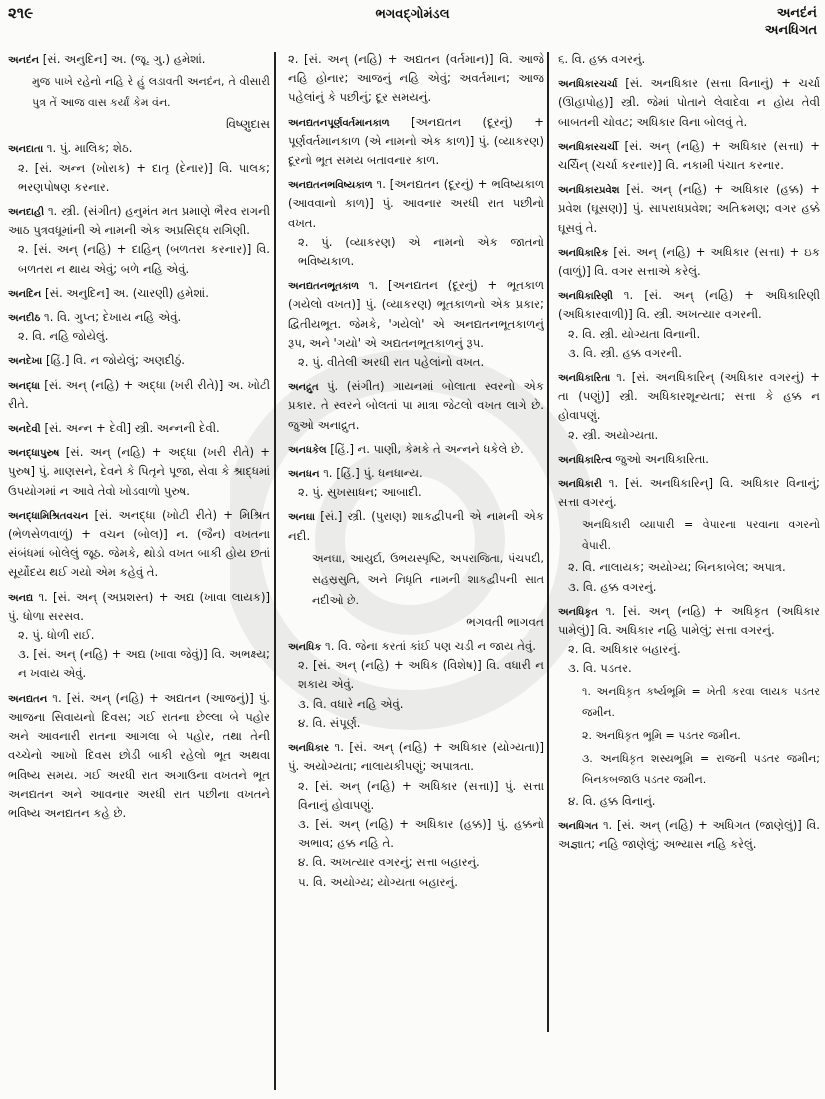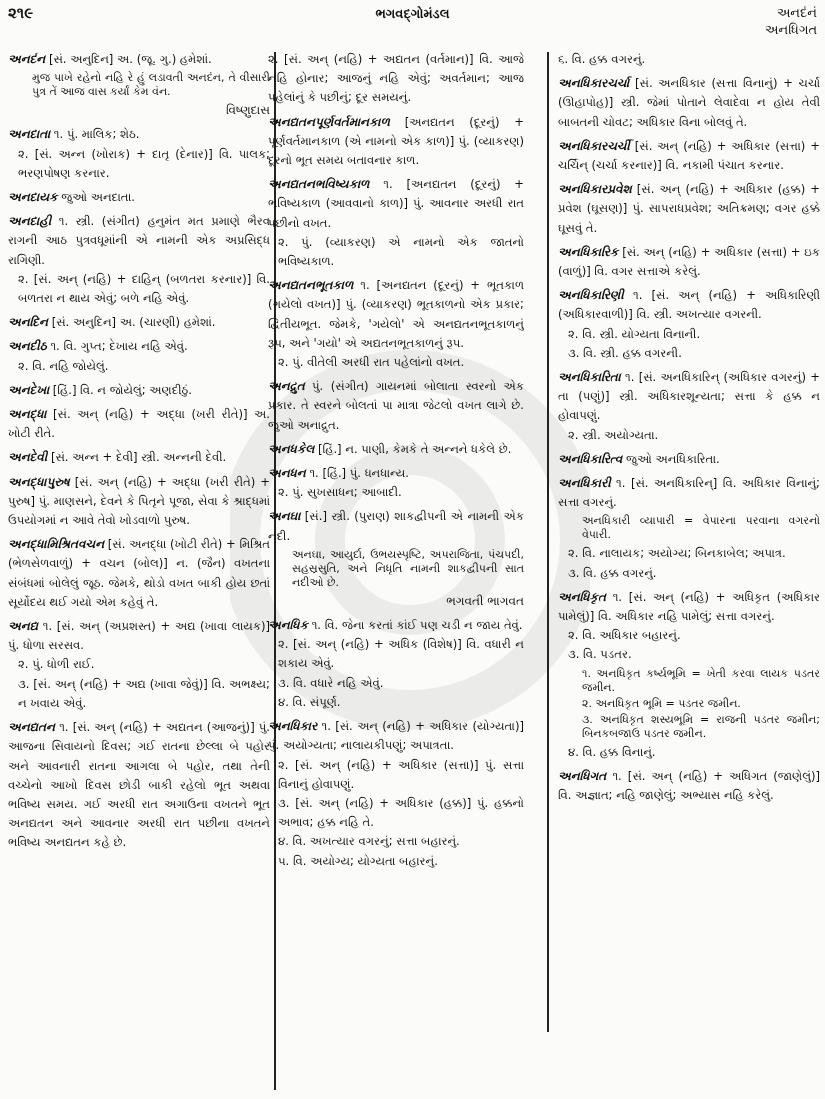--- a/index.html
+++ b/index.html
@@ -11,36 +11,36 @@
   }
   .watermark {
     position: absolute; left: 230px; top: 330px; width: 360px; height: 420px;
     pointer-events: none; opacity: 0.09;
   }
   .header {
     position: absolute; left: 0; top: 0; width: 825px; height: 46px;
   }
   .page-no { position: absolute; left: 8px; top: 4px; font-weight: bold; font-size: 15px; text-align: center; }
   .book-title { position: absolute; left: 0; right: 0; top: 6px; text-align: center; font-size: 13px; font-weight: bold; }
-  .guide { position: absolute; right: 8px; top: 4px; text-align: right; font-size: 13px; font-weight: normal; line-height: 17px; }
+  .guide { position: absolute; right: 8px; top: 4px; text-align: right; font-size: 13px; font-weight: bold; line-height: 17px; }
   .col {
     position: absolute; top: 50px; height: 1045px; overflow: hidden;
     font-size: 11.6px; line-height: 19.2px;
   }
   .c1 { left: 8px; width: 262px; }
-  .c2 { left: 268px; width: 256px; }
+  .c2 { left: 288px; width: 256px; }
   .c3 { left: 558px; width: 262px; }
   .divider { position: absolute; top: 52px; width: 2px; background: #222; }
   .d1 { left: 274px; height: 1038px; }
   .d2 { left: 547px; height: 980px; }
   .entry { margin: 0 0 5px 0; text-align: justify; }
-  .hw { font-weight: bold; font-size: 12px; font-style: italic; }
+  .hw { font-weight: bold; font-size: 10px; }
   .body { }
   .sense { display: block; padding-left: 10px; }
-  .quote { display: block; padding-left: 24px; font-size: 11px; line-height: 14px; margin: 2px 0; }
+  .quote { display: block; padding-left: 24px; font-size: 11px; line-height: 21px; margin: 2px 0; }
   .attrib { display: block; text-align: right; font-size: 12px; }
 </style>
 </head>
 <body>
 
 <svg class="watermark" viewBox="0 0 360 420">
   <circle cx="180" cy="210" r="170" fill="none" stroke="#555" stroke-width="40"></circle>
   <circle cx="180" cy="210" r="80" fill="none" stroke="#555" stroke-width="30"></circle>
 </svg>
 
@@ -52,21 +52,20 @@
     <div>અનધિગત</div>
   </div>
 </div>
 
 <div class="divider d1"></div>
 <div class="divider d2"></div>
 
 <div class="col c1">
     <div class="entry"><span class="hw">અનદંન</span> <span class="body">[સં. અનુદિન] અ. (જૂ. ગુ.) હમેશાં.</span><span class="quote">મુજ પાખે રહેનો નહિ રે હું લડાવતી અનદંન, તે વીસારી પુત્ર તેં આજ વાસ કર્યાં કેમ વંન.</span><span class="attrib">વિષ્ણુદાસ</span></div>
     <div class="entry"><span class="hw">અનદાતા</span> <span class="body">૧. પું. માલિક; શેઠ.</span><span class="sense">૨. [સં. અન્ન (ખોરાક) + દાતૃ (દેનાર)] વિ. પાલક; ભરણપોષણ કરનાર.</span></div>
-    <div class="entry"><span class="hw">અનદાયક</span> <span class="body">જુઓ અનદાતા.</span></div>
     <div class="entry"><span class="hw">અનદાહી</span> <span class="body">૧. સ્ત્રી. (સંગીત) હનુમંત મત પ્રમાણે ભૈરવ રાગની આઠ પુત્રવધૂમાંની એ નામની એક અપ્રસિદ્ધ રાગિણી.</span><span class="sense">૨. [સં. અન્ (નહિ) + દાહિન્ (બળતરા કરનાર)] વિ. બળતરા ન થાય એવું; બળે નહિ એવું.</span></div>
     <div class="entry"><span class="hw">અનદિન</span> <span class="body">[સં. અનુદિન] અ. (ચારણી) હમેશાં.</span></div>
     <div class="entry"><span class="hw">અનદીઠ</span> <span class="body">૧. વિ. ગુપ્ત; દેખાય નહિ એવું.</span><span class="sense">૨. વિ. નહિ જોયેલું.</span></div>
     <div class="entry"><span class="hw">અનદેખા</span> <span class="body">[હિં.] વિ. ન જોયેલું; અણદીઠું.</span></div>
     <div class="entry"><span class="hw">અનદ્ધા</span> <span class="body">[સં. અન્ (નહિ) + અદ્ધા (ખરી રીતે)] અ. ખોટી રીતે.</span></div>
     <div class="entry"><span class="hw">અનદેવી</span> <span class="body">[સં. અન્ન + દેવી] સ્ત્રી. અન્નની દેવી.</span></div>
     <div class="entry"><span class="hw">અનદ્ધાપુરુષ</span> <span class="body">[સં. અન્ (નહિ) + અદ્ધા (ખરી રીતે) + પુરુષ] પું. માણસને, દેવને કે પિતૃને પૂજા, સેવા કે શ્રાદ્ધમાં ઉપયોગમાં ન આવે તેવો ખોડવાળો પુરુષ.</span></div>
     <div class="entry"><span class="hw">અનદ્ધામિશ્રિતવચન</span> <span class="body">[સં. અનદ્ધા (ખોટી રીતે) + મિશ્રિત (ભેળસેળવાળું) + વચન (બોલ)] ન. (જૈન) વખતના સંબંધમાં બોલેલું જૂઠ. જેમકે, થોડો વખત બાકી હોય છતાં સૂર્યોદય થઈ ગયો એમ કહેવું તે.</span></div>
     <div class="entry"><span class="hw">અનદ્ય</span> <span class="body">૧. [સં. અન્ (અપ્રશસ્ત) + અદ્ય (ખાવા લાયક)] પું. ધોળા સરસવ.</span><span class="sense">૨. પું. ધોળી રાઈ.</span><span class="sense">૩. [સં. અન્ (નહિ) + અદ્ય (ખાવા જેવું)] વિ. અભક્ષ્ય; ન ખવાય એવું.</span></div>
     <div class="entry"><span class="hw">અનદ્યતન</span> <span class="body">૧. [સં. અન્ (નહિ) + અદ્યતન (આજનું)] પું. આજના સિવાયનો દિવસ; ગઈ રાતના છેલ્લા બે પહોર અને આવનારી રાતના આગલા બે પહોર, તથા તેની વચ્ચેનો આખો દિવસ છોડી બાકી રહેલો ભૂત અથવા ભવિષ્ય સમય. ગઈ અરધી રાત અગાઉના વખતને ભૂત અનદ્યતન અને આવનાર અરધી રાત પછીના વખતને ભવિષ્ય અનદ્યતન કહે છે.</span></div>

